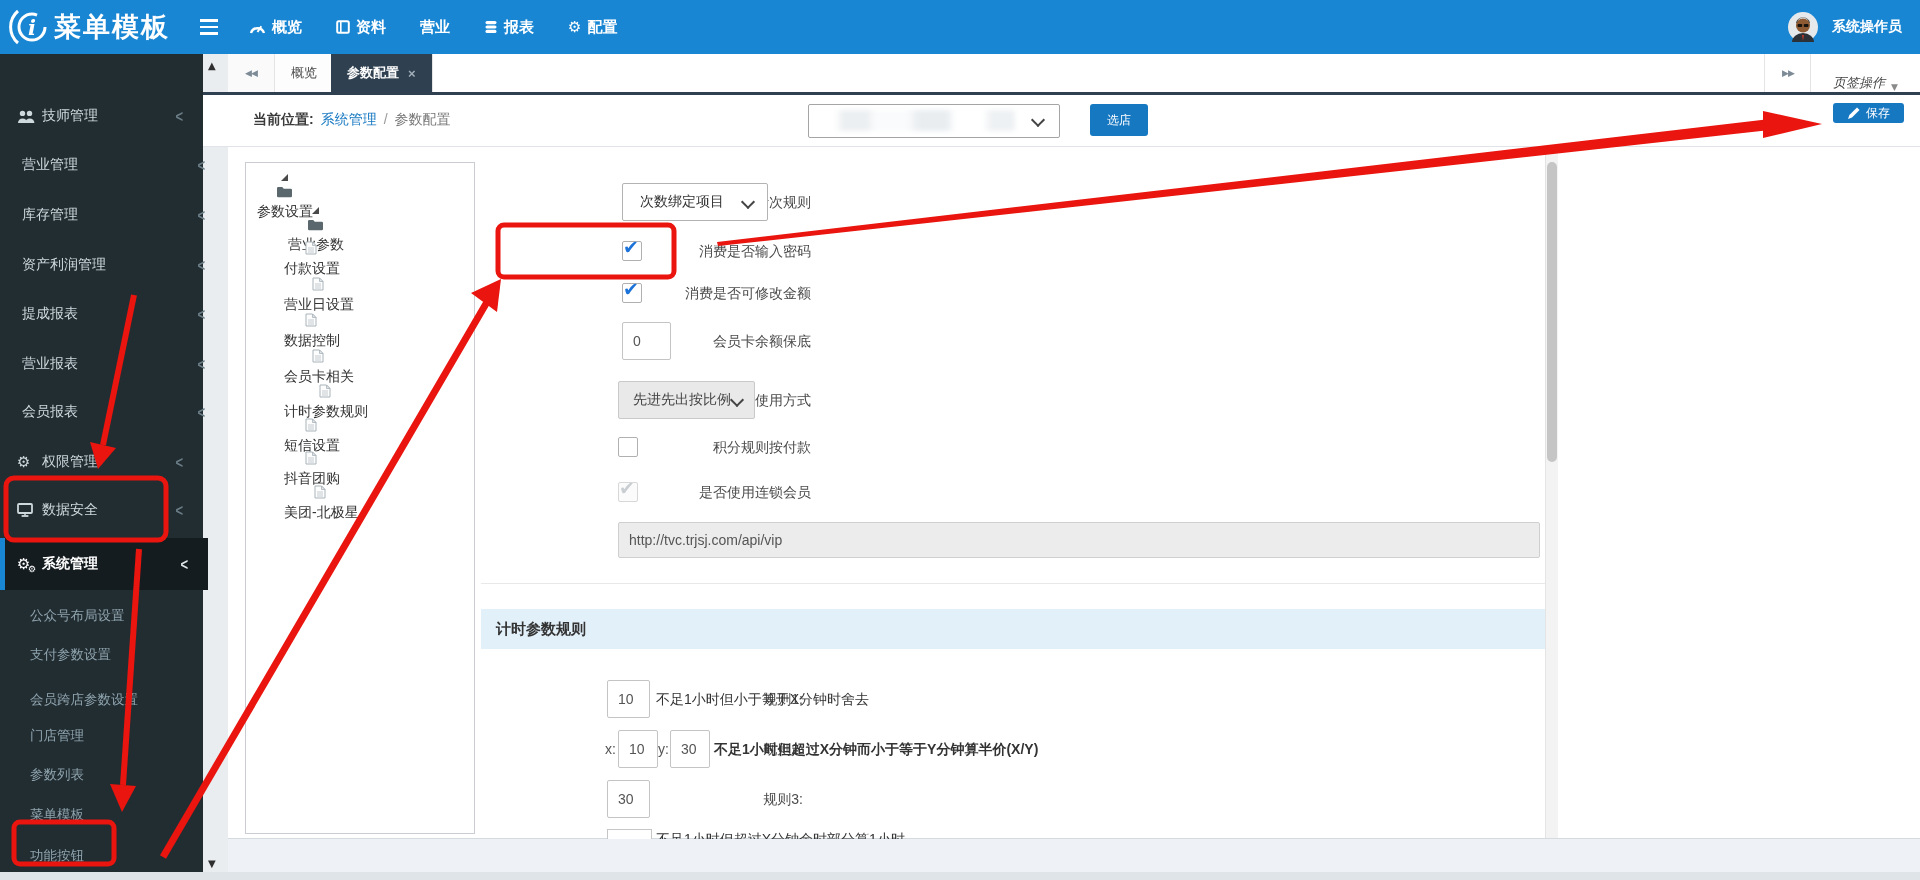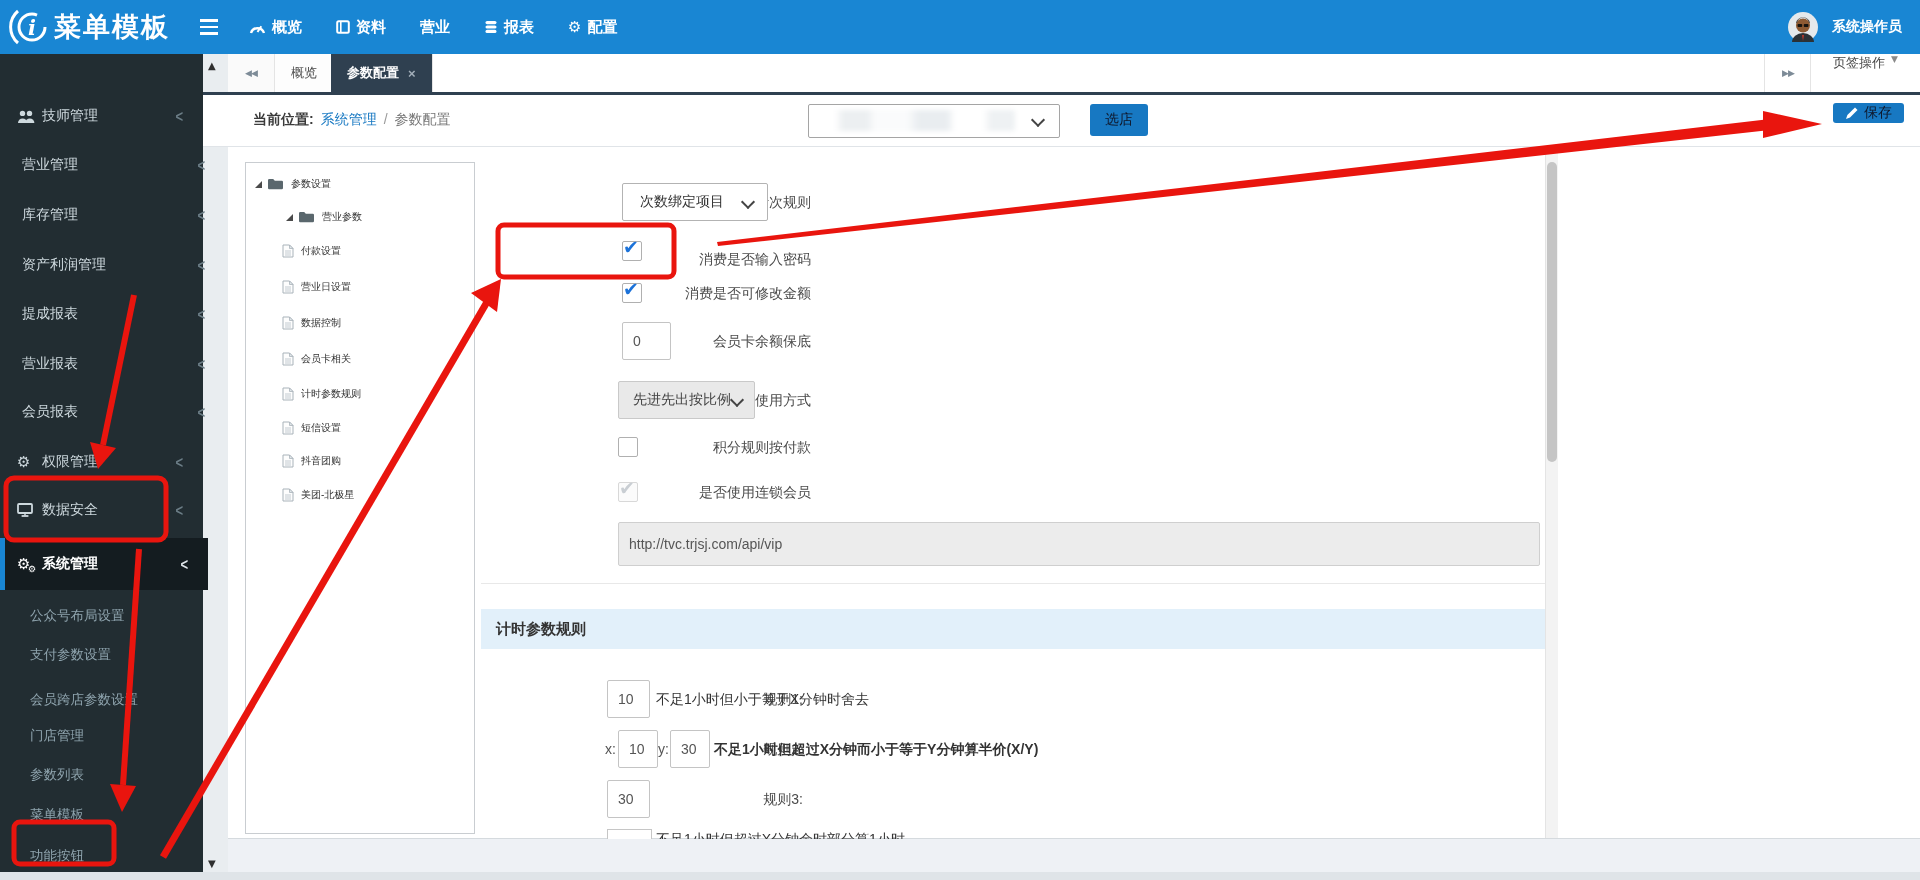--- a/index.html
+++ b/index.html
@@ -34,47 +34,47 @@
   .gutter{left:203px;top:54px;width:25px;height:826px;background:#e9edf0;z-index:4;}
   .gut-arrow{position:absolute;left:5px;color:#2f2f2f;font-size:10px;cursor:pointer;font-family:"DejaVu Sans",sans-serif;}
 
   
   .tabbar{left:228px;top:54px;width:1692px;height:38px;background:#fff;z-index:6;}
   .tab-underline{left:203px;top:92px;width:1717px;height:3px;background:#2f4050;z-index:7;}
   .tab-scroll{position:absolute;top:0;width:46px;height:38px;display:flex;align-items:center;justify-content:center;color:#7d8b97;font-size:9px;letter-spacing:-1px;border-right:1px solid #e4e4e4;cursor:pointer;background:#fafafa;font-family:"DejaVu Sans",sans-serif;}
   .tab{position:absolute;top:0;height:38px;display:flex;align-items:center;padding:0 16px;font-size:13px;color:#4a4a4a;border-right:1px solid #e4e4e4;cursor:pointer;background:#fdfdfd;}
   .tab.active{background:#2f4050;color:#fff;font-weight:bold;}
   .tab-close{margin-left:9px;color:#a2aeb9;font-weight:bold;font-size:13px;cursor:pointer;}
-  .tab-actions{position:absolute;top:0;right:0;height:38px;display:flex;align-items:flex-start;gap:6px;padding:0 22px;font-size:13px;color:#454545;border-left:1px solid #e4e4e4;cursor:pointer;background:#fff;}
+  .tab-actions{position:absolute;top:0;right:0;height:38px;display:flex;align-items:flex-end;gap:6px;padding:0 22px;font-size:13px;color:#454545;border-left:1px solid #e4e4e4;cursor:pointer;background:#fff;font-style:italic;}
   .caret-down{font-size:9px;color:#8a8a8a;font-family:"DejaVu Sans",sans-serif;}
 
   
   .toolbar{left:203px;top:95px;width:1717px;height:51px;background:#fff;border-bottom:1px solid #e0e4e8;z-index:6;}
   .crumb{position:absolute;left:50px;top:16px;font-size:14px;color:#444;display:flex;gap:7px;}
   .crumb .pfx{font-weight:bold;color:#3c3c3c;}
   .crumb a{color:#1778c2;text-decoration:none;cursor:pointer;}
   .crumb .sep{color:#9a9a9a;}
   .crumb .cur{color:#777;}
   .store-select{position:absolute;left:605px;top:9px;width:250px;height:32px;border:1px solid #a5a5a5;border-radius:2px;background:#fff;cursor:pointer;}
   .blur-redact{position:absolute;left:6px;top:5px;width:200px;height:21px;border-radius:2px;
     background:linear-gradient(90deg,#ffffff 0 10%,#eceff1 14% 26%,#fafbfc 30% 46%,#e9edf0 52% 66%,#ffffff 70% 84%,#eef1f3 88% 100%);
     filter:blur(2.5px);}
   .sel-caret{position:absolute;width:8px;height:8px;border-right:2px solid #444;border-bottom:2px solid #444;transform:rotate(45deg);}
-  .btn{display:flex;align-items:center;justify-content:center;gap:6px;background:#1778c2;color:#0f172a;font-size:14px;border-radius:3px;cursor:pointer;}
+  .btn{display:flex;align-items:center;justify-content:center;gap:6px;background:#1778c2;color:#ffffff;font-size:12px;border-radius:3px;cursor:pointer;}
   .btn-choose{position:absolute;left:887px;top:9px;width:58px;height:32px;}
   .btn-save{position:absolute;left:1630px;top:8px;width:71px;height:20px;}
 
   
   .content{left:203px;top:146px;width:1717px;height:692px;background:#fff;border-bottom:1px solid #d5dade;z-index:3;}
   .below-content{left:203px;top:839px;width:1717px;height:41px;background:#eef1f5;z-index:3;}
   .footer-strip{left:0;top:872px;width:1920px;height:8px;background:#dfe4e8;z-index:8;}
 
   
   .tree-panel{position:absolute;left:42px;top:16px;width:228px;height:670px;border:1px solid #c9cdd1;background:#fff;}
-  .tree-row{position:absolute;display:flex;align-items:center;gap:5px;font-size:10px;color:#333;height:20px;cursor:pointer;white-space:nowrap;}
+  .tree-row{position:absolute;display:flex;align-items:center;gap:5px;font-size:14px;color:#333;height:20px;cursor:pointer;white-space:nowrap;flex-direction:column;}
   .tree-caret{width:0;height:0;border-bottom:7px solid #4a4a4a;border-left:7px solid transparent;}
   .tree-label{margin-left:2px;}
 
   
   .f-label{position:absolute;left:240px;width:368px;text-align:right;font-size:14px;color:#4a4a4a;height:18px;line-height:18px;white-space:nowrap;}
   .f-select{position:absolute;height:38px;border:1px solid #b3b3b3;border-radius:2px;background:#fff;font-size:14px;color:#333;display:flex;align-items:center;padding-left:17px;box-sizing:border-box;cursor:pointer;}
   .f-select.disabled{background:#e9e9e9;border-color:#c9c9c9;color:#444;cursor:default;}
   .f-input{position:absolute;border:1px solid #c4c4c4;border-radius:2px;background:#fff;font-size:14px;color:#555;display:flex;align-items:center;padding-left:10px;box-sizing:border-box;}
   .f-input.disabled{background:#ececec;border-color:#cfcfcf;}
   .checkbox{position:absolute;width:18px;height:18px;border:1px solid #b0b0b0;border-radius:2px;background:#fff;cursor:pointer;}
@@ -420,21 +420,21 @@
         <span class="tree-label">美团-北极星</span>
       </div>
     </div>
 
     <div class="f-label" style="top:47px;">计次规则</div>
     <div class="f-select" style="left:419px;top:37px;width:146px;">
       <span>次数绑定项目</span>
       <span class="sel-caret" style="right:14px;top:13px;"></span>
     </div>
 
-    <div class="f-label" style="top:96px;margin-top:8px;">消费是否输入密码</div>
+    <div class="f-label" style="top:96px;">消费是否输入密码</div>
     <div class="checkbox" style="left:419px;top:95px;">
       <span class="mark">✔</span>
     </div>
 
     <div class="f-label" style="top:138px;">消费是否可修改金额</div>
     <div class="checkbox" style="left:419px;top:137px;">
       <span class="mark">✔</span>
     </div>
 
     <div class="f-label" style="top:186px;">会员卡余额保底</div>
@@ -452,21 +452,21 @@
     <div class="checkbox" style="left:415px;top:291px;">
       
     </div>
 
     <div class="f-label" style="top:337px;">是否使用连锁会员</div>
     <div class="checkbox disabled" style="left:415px;top:336px;">
       <span class="mark">✔</span>
     </div>
 
     <div class="f-label" style="top:383px;">连锁会员地址</div>
-    <div class="f-input disabled" style="left:415px;top:376px;width:922px;height:44px;">
+    <div class="f-input disabled" style="left:415px;top:376px;width:922px;height:36px;">
       <span>http://tvc.trjsj.com/api/vip</span>
     </div>
 
     <div class="divider"></div>
     <div class="section-hd">计时参数规则</div>
 
     <div class="f-label" style="width:360px;top:544px;">规则1:</div>
     <div class="f-input" style="left:404px;top:534px;width:43px;height:38px;">
       <span>10</span>
     </div>

